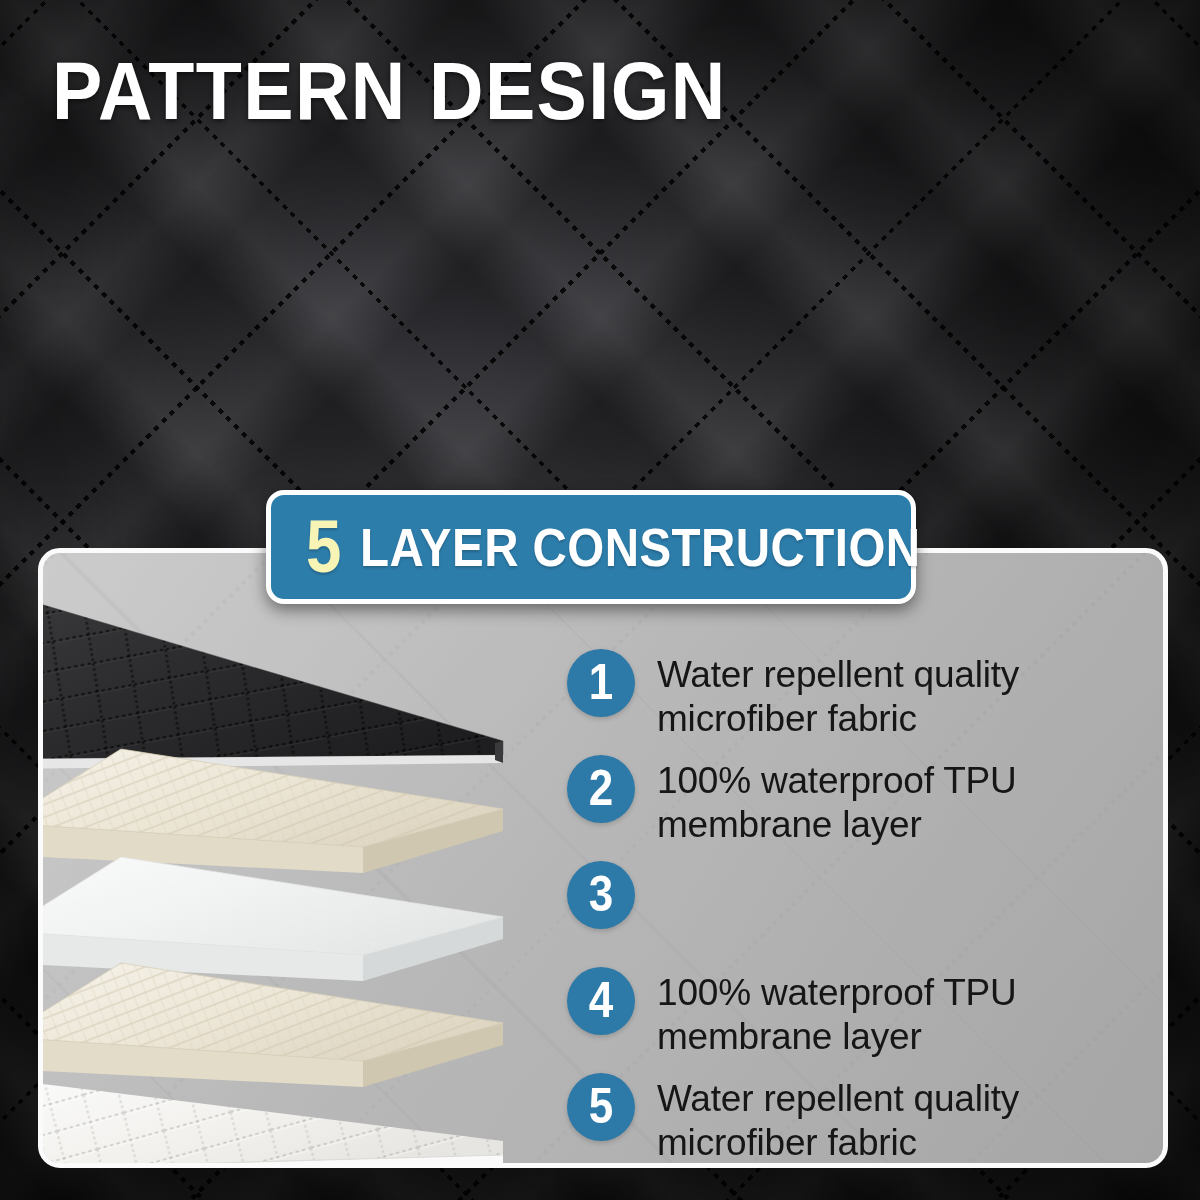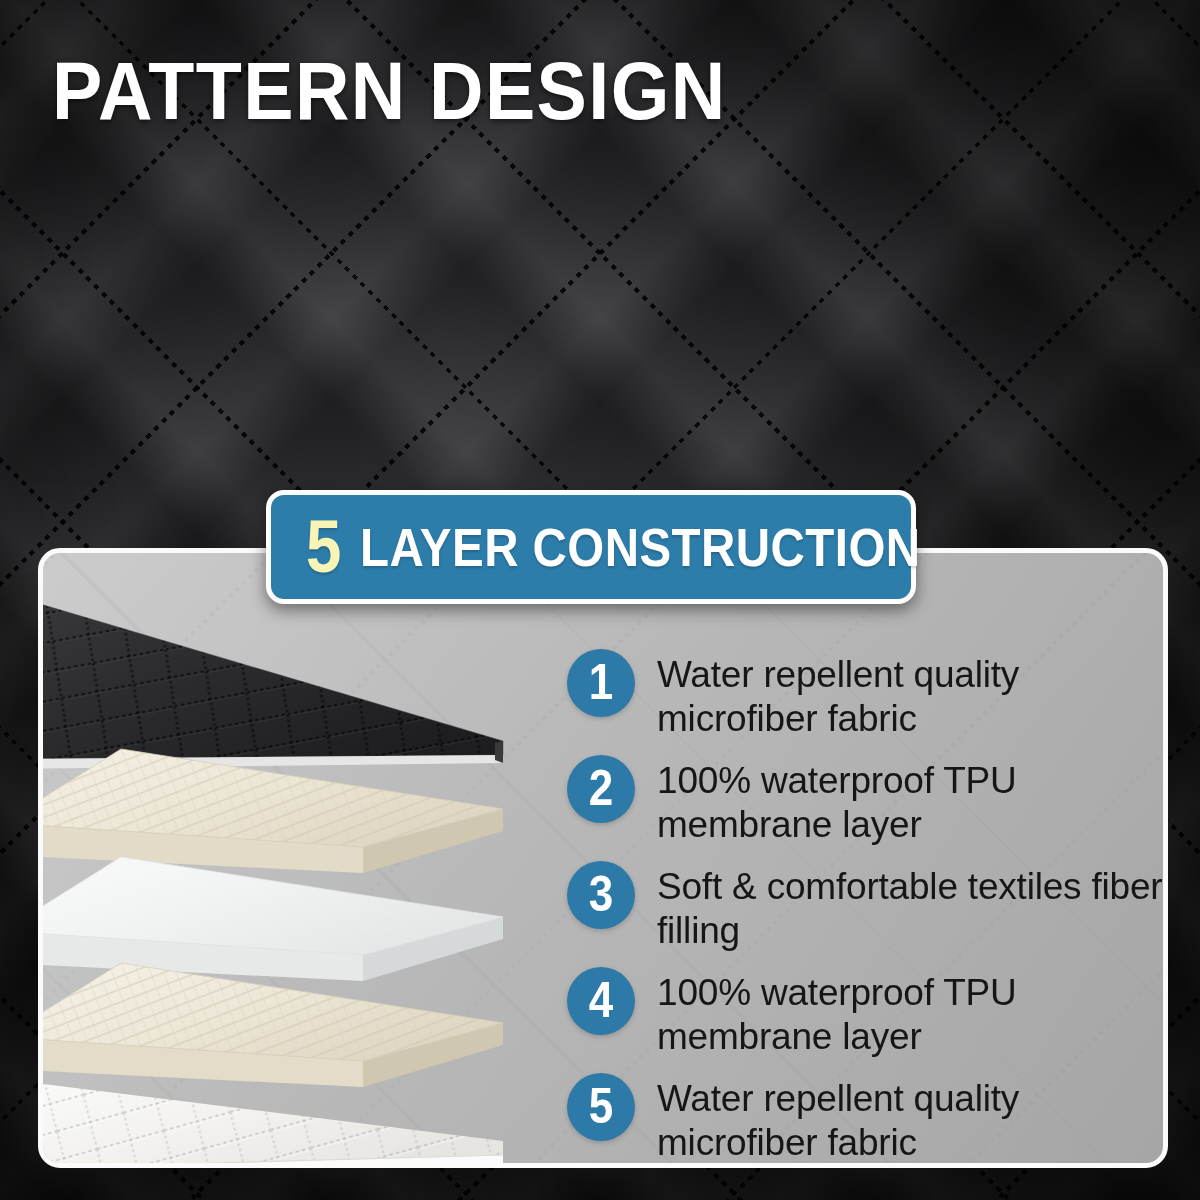--- a/index.html
+++ b/index.html
@@ -389,21 +389,20 @@
         <div class="num-circle">
           <span>2</span>
         </div>
         <div class="item-text">100% waterproof TPU membrane layer</div>
       </div>
 
       <div class="list-item">
         <div class="num-circle">
           <span>3</span>
         </div>
-        <div class="item-text">Soft &amp; comfortable textiles fiber filling</div>
       </div>
 
       <div class="list-item">
         <div class="num-circle">
           <span>4</span>
         </div>
         <div class="item-text">100% waterproof TPU membrane layer</div>
       </div>
 
       <div class="list-item">

